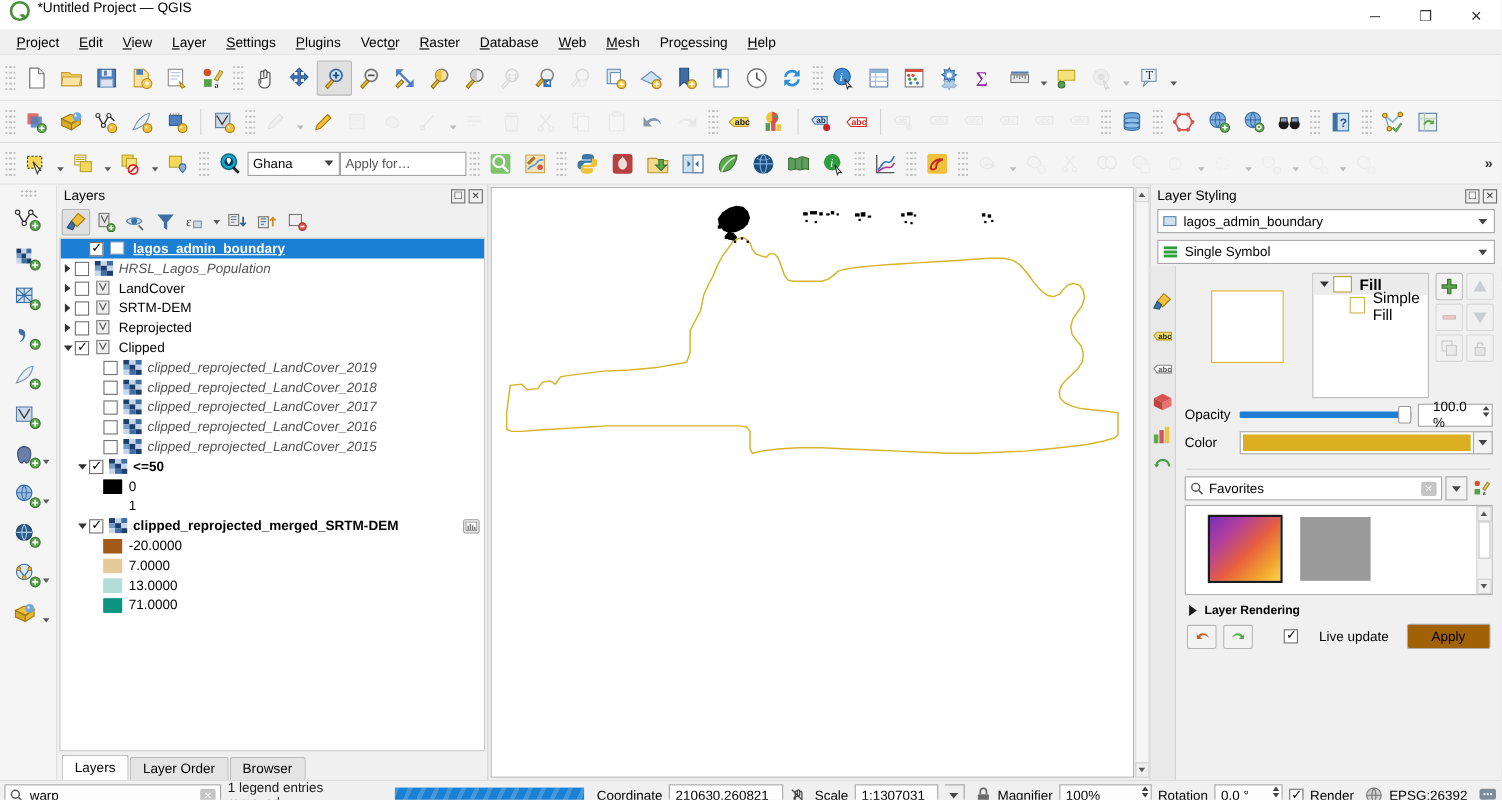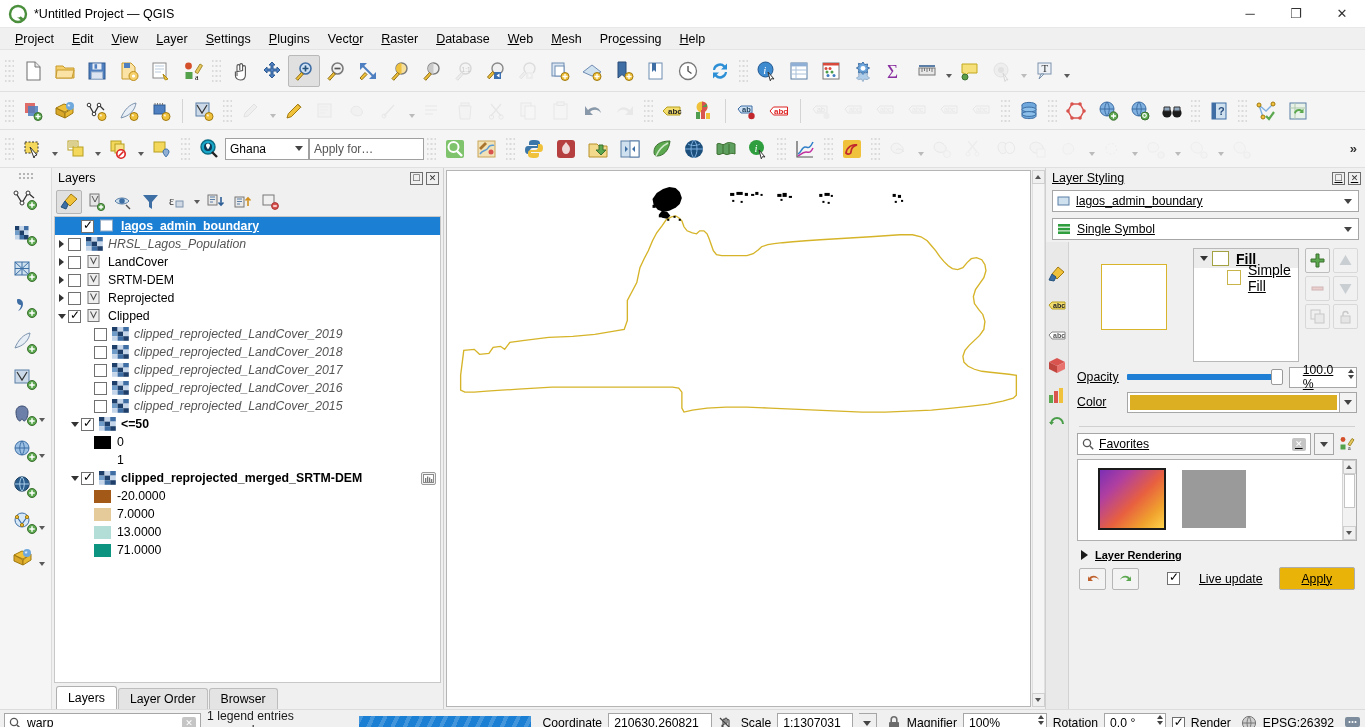--- a/index.html
+++ b/index.html
@@ -9,21 +9,21 @@
     overflow: hidden;
     font-family: "Liberation Sans", sans-serif;
     font-size: 12px;
     color: #000;
     background: #f0f0f0;
   }
   #app { position: relative; width: 1365px; height: 727px; background: #f0f0f0; }
 
   
   .titlebar {
-    height: 28px; display: flex; align-items: center;
+    height: 28px; display: flex; align-items: flex-start;
     background: #ffffff; border-bottom: 1px solid #e8e8e8;
   }
   .titlebar .qgis-logo { width: 20px; height: 20px; margin: 0 6px 0 8px; flex: 0 0 auto; }
   .titlebar .title-text { font-size: 12.5px; color: #000; }
   .win-buttons { margin-left: auto; display: flex; height: 28px; }
   .win-btn { width: 46px; height: 28px; display: flex; align-items: center; justify-content: center; color: #333; font-size: 13px; }
 
   
   .menubar { height: 22px; display: flex; align-items: center; padding-left: 6px;
              background: #f0f0f0; border-bottom: 1px solid #e4e4e4; }
@@ -118,21 +118,21 @@
   .map-scroll { width: 14px; background: #f0f0f0; margin: 2px 0; display: flex;
                 flex-direction: column; align-items: center; }
   .msb-btn { width: 13px; height: 14px; display: flex; align-items: center; justify-content: center;
              background: #f0f0f0; border: 1px solid #cfcfcf; }
   .msb-track { flex: 1; width: 13px; background: #f5f5f5; border-left: 1px solid #e0e0e0; border-right: 1px solid #e0e0e0; }
   .arrow-up:after { content:""; border-left: 3.5px solid transparent; border-right: 3.5px solid transparent; border-bottom: 4.5px solid #555; }
   .arrow-dn:after { content:""; border-left: 3.5px solid transparent; border-right: 3.5px solid transparent; border-top: 4.5px solid #555; }
 
   
   .style-panel { width: 320px; background: #f0f0f0; display: flex; flex-direction: column;
-                 border-left: 1px solid #cfcfcf; text-decoration: underline; }
+                 border-left: 1px solid #cfcfcf; }
   .sp-combo { height: 22px; margin: 2px 6px; background: #fff; border: 1px solid #a6a6a6;
               display: flex; align-items: center; padding: 0 4px; font-size: 12.2px; position: relative; }
   .sp-combo .cbx-arrow { position: absolute; right: 6px; border-left: 4px solid transparent;
               border-right: 4px solid transparent; border-top: 5px solid #444; }
   .sp-main { flex: 1; display: flex; }
   .sp-sidebar { width: 26px; background: #e9e9e9; border-right: 1px solid #d2d2d2;
                 display: flex; flex-direction: column; align-items: center; padding-top: 22px; gap: 8px; }
   .sp-sb-btn { width: 22px; height: 22px; display: flex; align-items: center; justify-content: center; }
   .sp-content { flex: 1; display: flex; flex-direction: column; padding: 0 2px; }
 
@@ -195,21 +195,21 @@
   .outer-scroll { width: 14px; background: #f0f0f0; display: flex; flex-direction: column; align-items: center; }
 
   .layer-rendering { display: flex; align-items: center; gap: 7px; padding: 8px 0 0 10px; font-size: 11px; font-weight: bold; }
   .lr-arrow { border-top: 5px solid transparent; border-bottom: 5px solid transparent; border-left: 7px solid #1a1a1a; }
   .apply-row { display: flex; align-items: center; padding: 6px 8px 6px 8px; gap: 6px; }
   .rbtn { width: 27px; height: 22px; border: 1px solid #b6b6b6; background: #f3f3f3;
           display: flex; align-items: center; justify-content: center; border-radius: 2px; }
   .live-update { margin-left: 22px; display: flex; align-items: center; gap: 19px; font-size: 12.3px; }
   .cbx { width: 13px; height: 13px; border: 1px solid #707070; background: #fff; position: relative; flex: 0 0 auto; }
   .cbx.checked:after { content: "✓"; position: absolute; left: 1px; top: -3px; font-size: 12px; line-height: 14px; }
-  .apply-btn { margin-left: auto; width: 76px; height: 23px; border: 1px solid #adadad; background: #eab308;
+  .apply-btn { margin-left: auto; width: 76px; height: 23px; border: 1px solid #adadad; background: #a16207;
                display: flex; align-items: center; justify-content: center; font-size: 12.3px; border-radius: 2px; }
 
   
   .statusbar { height: 27px; display: flex; align-items: center; background: #f0f0f0;
                border-top: 1px solid #dcdcdc; padding: 0 4px; gap: 6px; font-size: 12.2px; }
   .sb-search { width: 198px; height: 21px; background: #fff; border: 1px solid #a6a6a6;
                display: flex; align-items: center; padding: 0 4px; gap: 6px; }
   .sb-msg { color: #1a1a1a; }
   .sb-progress { width: 172px; height: 14px; background: #1b7fd4; margin-left: 6px;
                  background-image: repeating-linear-gradient(115deg, rgba(255,255,255,.18) 0 4px, rgba(255,255,255,0) 4px 11px); }

